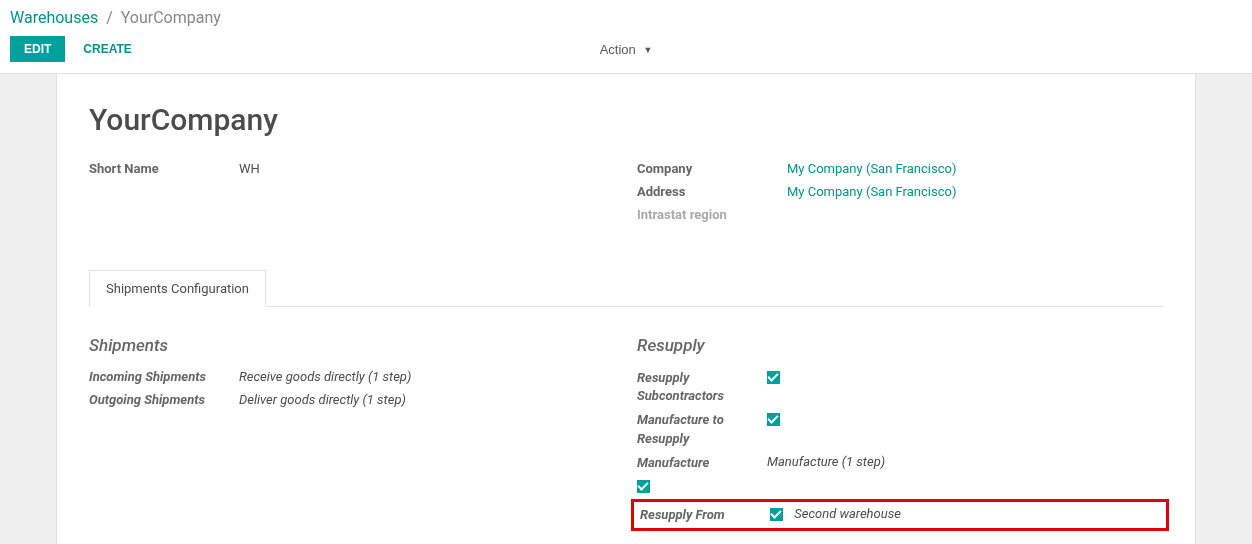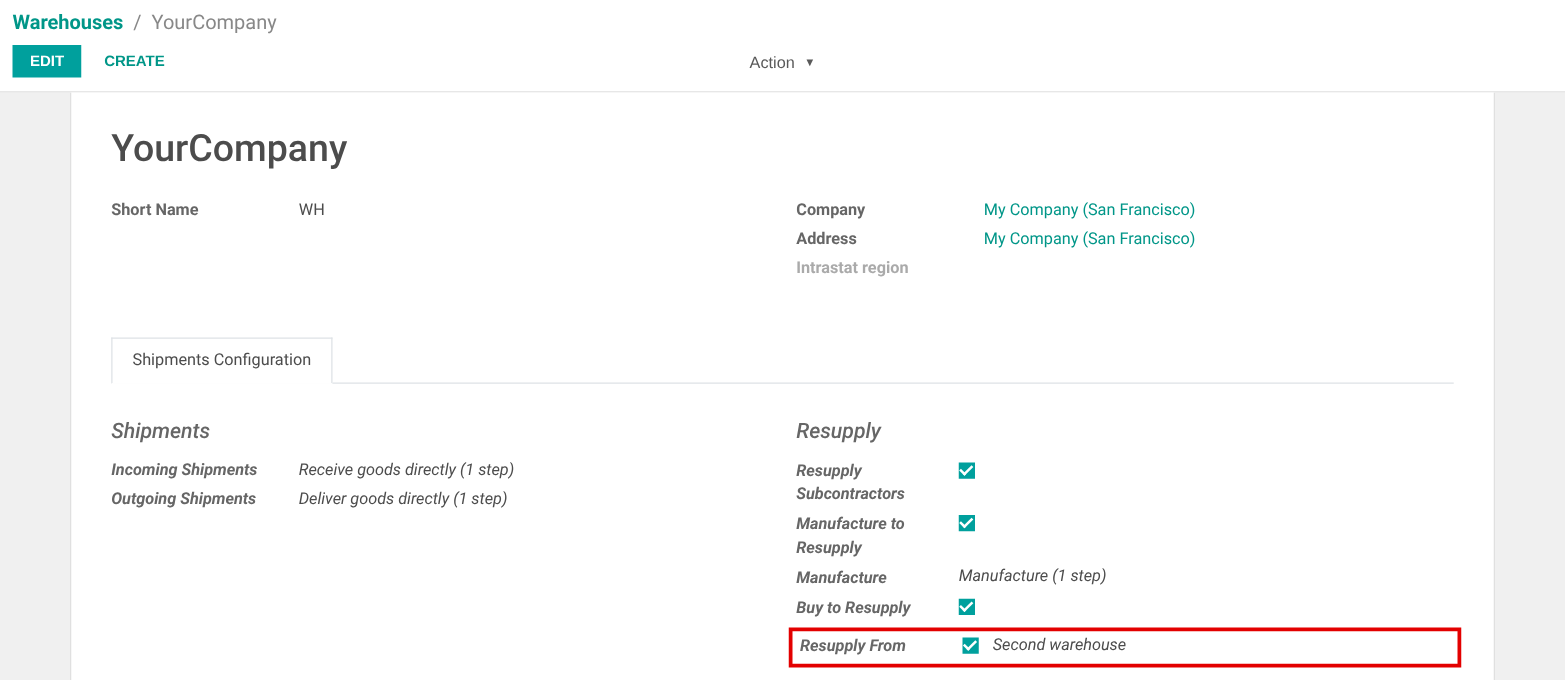--- a/index.html
+++ b/index.html
@@ -15,21 +15,20 @@
     padding: 8px 10px 10px 10px;
   }
   .breadcrumb {
     font-size: 16px;
     margin-bottom: 8px;
     color: #888;
   }
   .breadcrumb a {
     color: #009688;
     text-decoration: none;
-    font-weight: bold;
   }
   .breadcrumb .sep { color: #888; padding: 0 4px; }
   .breadcrumb .current { color: #888; }
   .toolbar-row {
     display: flex;
     align-items: center;
   }
   .btn-edit {
     background: #00a09d;
     color: #fff;
@@ -239,21 +238,20 @@
           <span class="checkbox"></span>
         </div>
       </div>
 
       <div class="resupply-row">
         <div class="field-label">Manufacture</div>
         <div class="field-value">Manufacture (1 step)</div>
       </div>
 
       <div class="resupply-row">
-        <div class="field-label">Buy to Resupply</div>
         <div class="field-value">
           <span class="checkbox"></span>
         </div>
       </div>
 
       <div class="resupply-row highlight-row">
         <div class="field-label">Resupply From</div>
         <div class="field-value">
           <span class="checkbox"></span>
           <span>Second warehouse</span>

